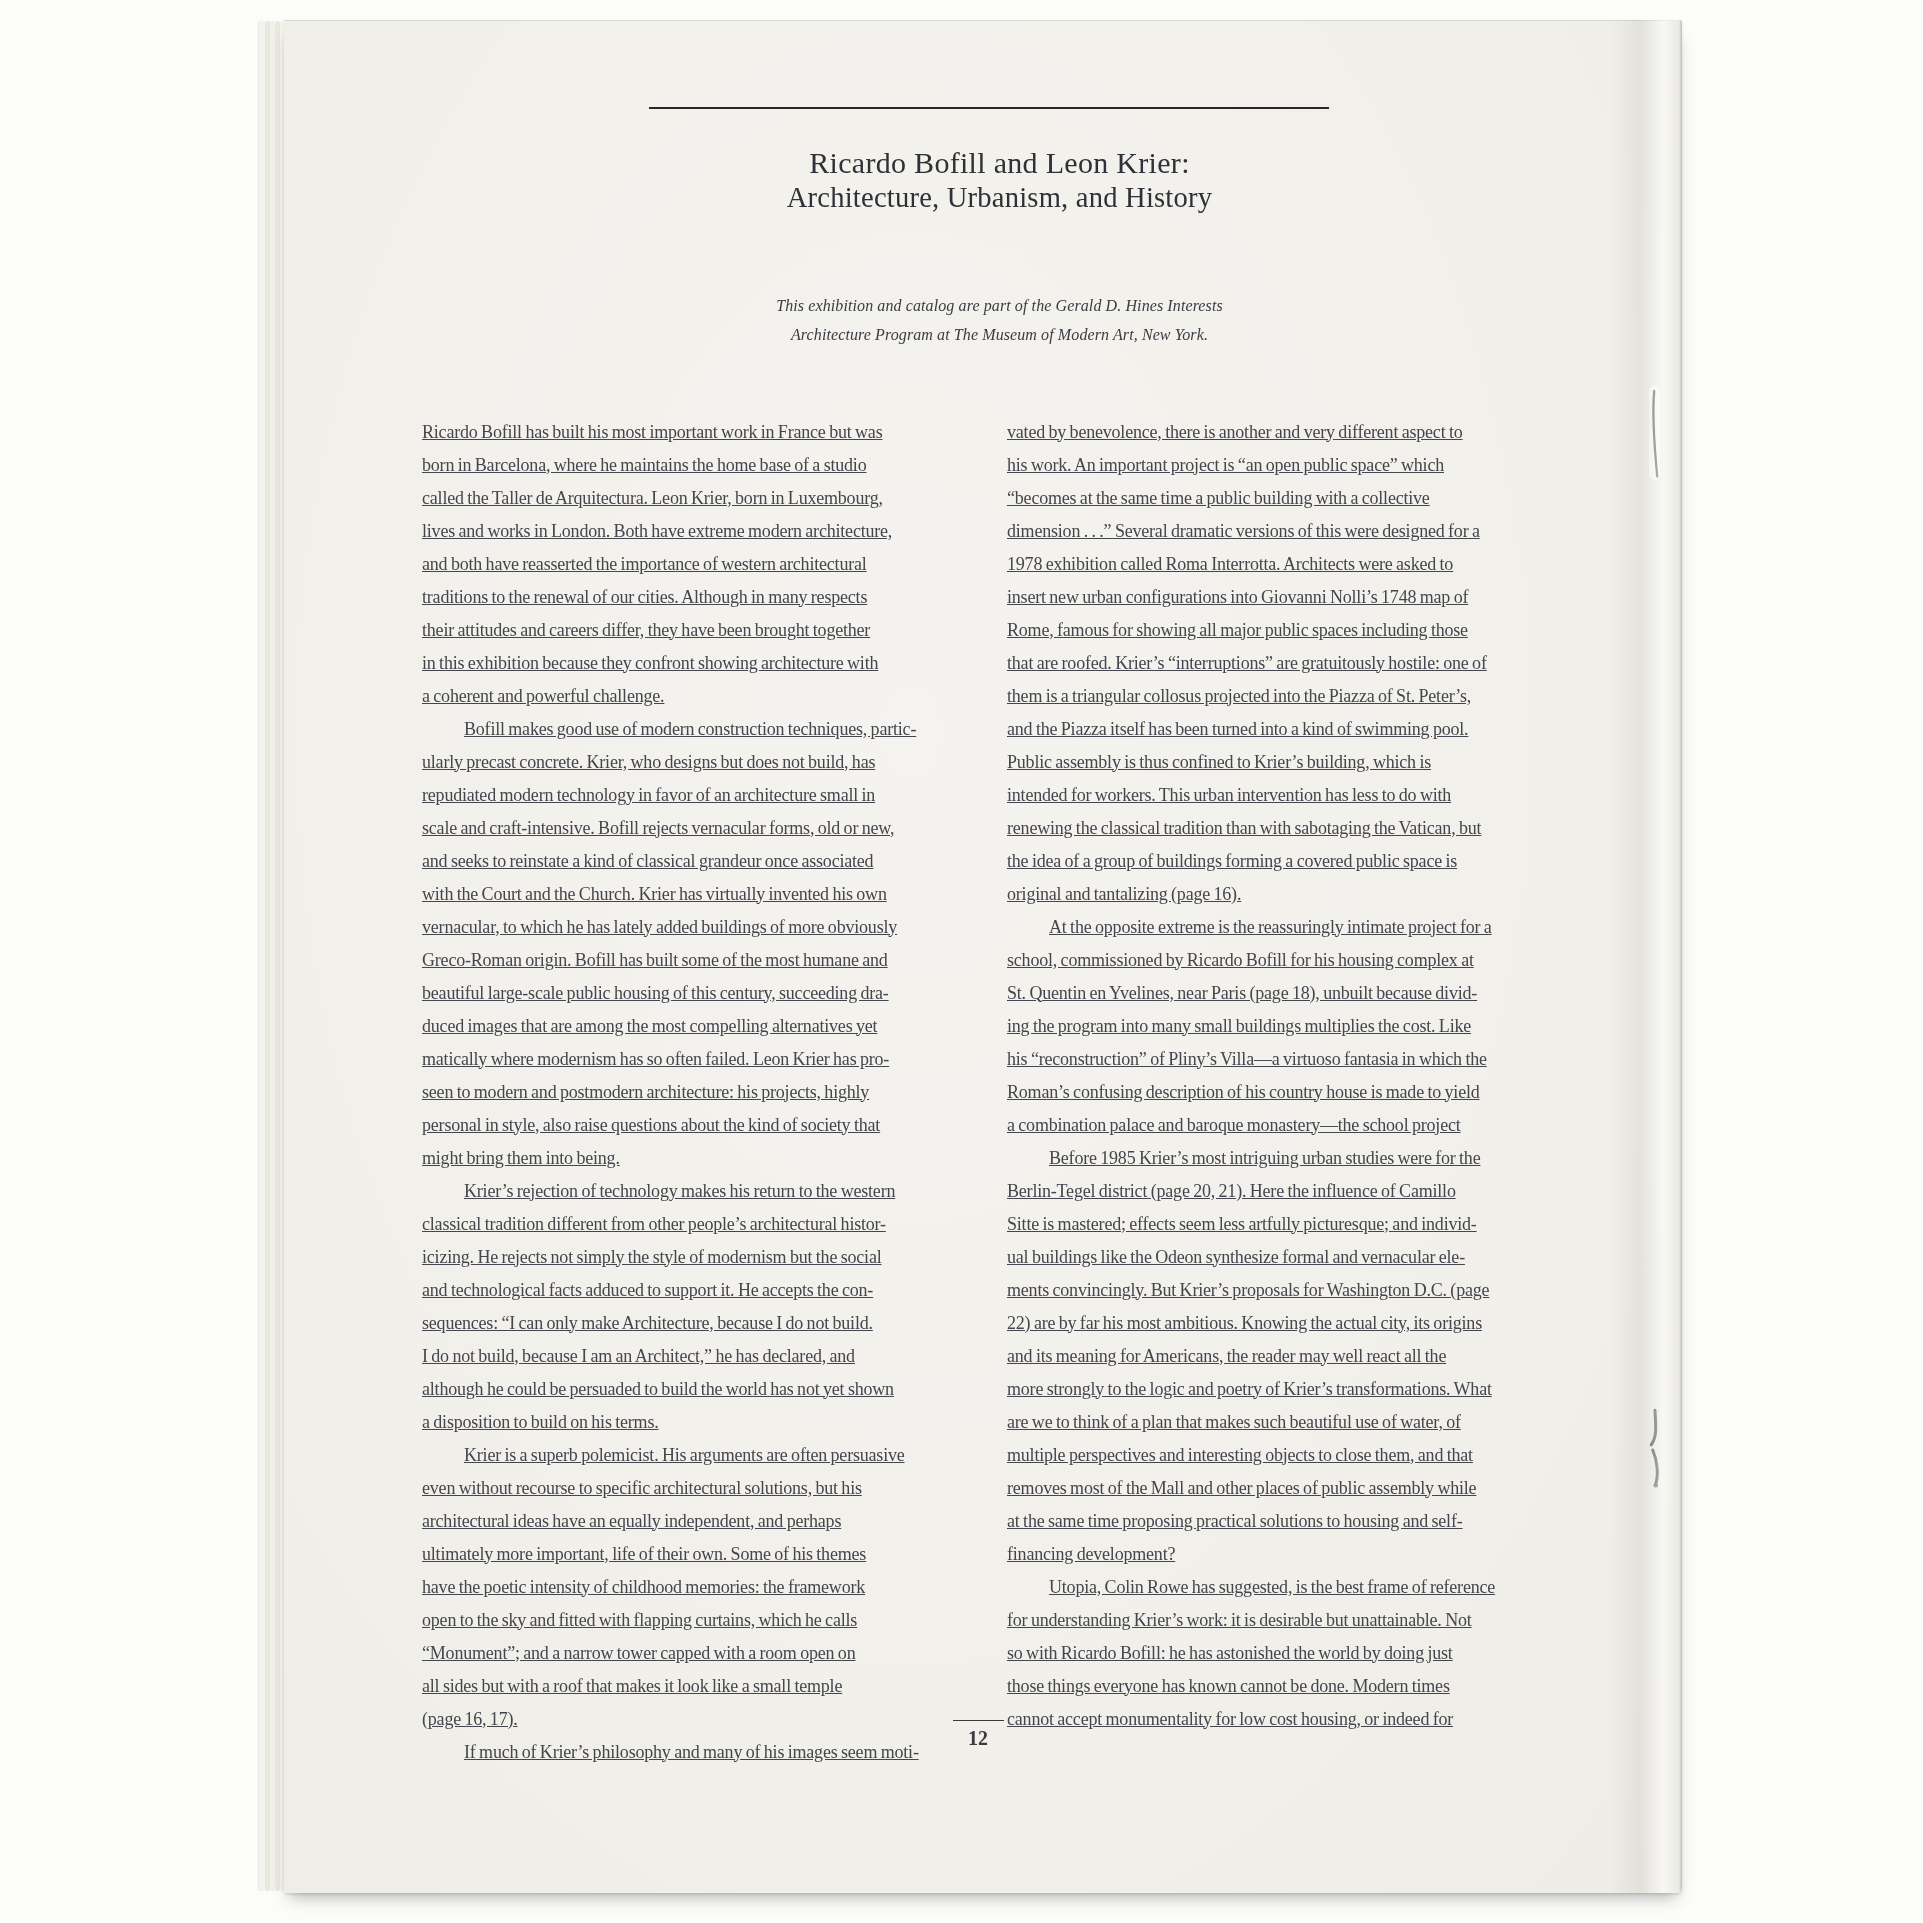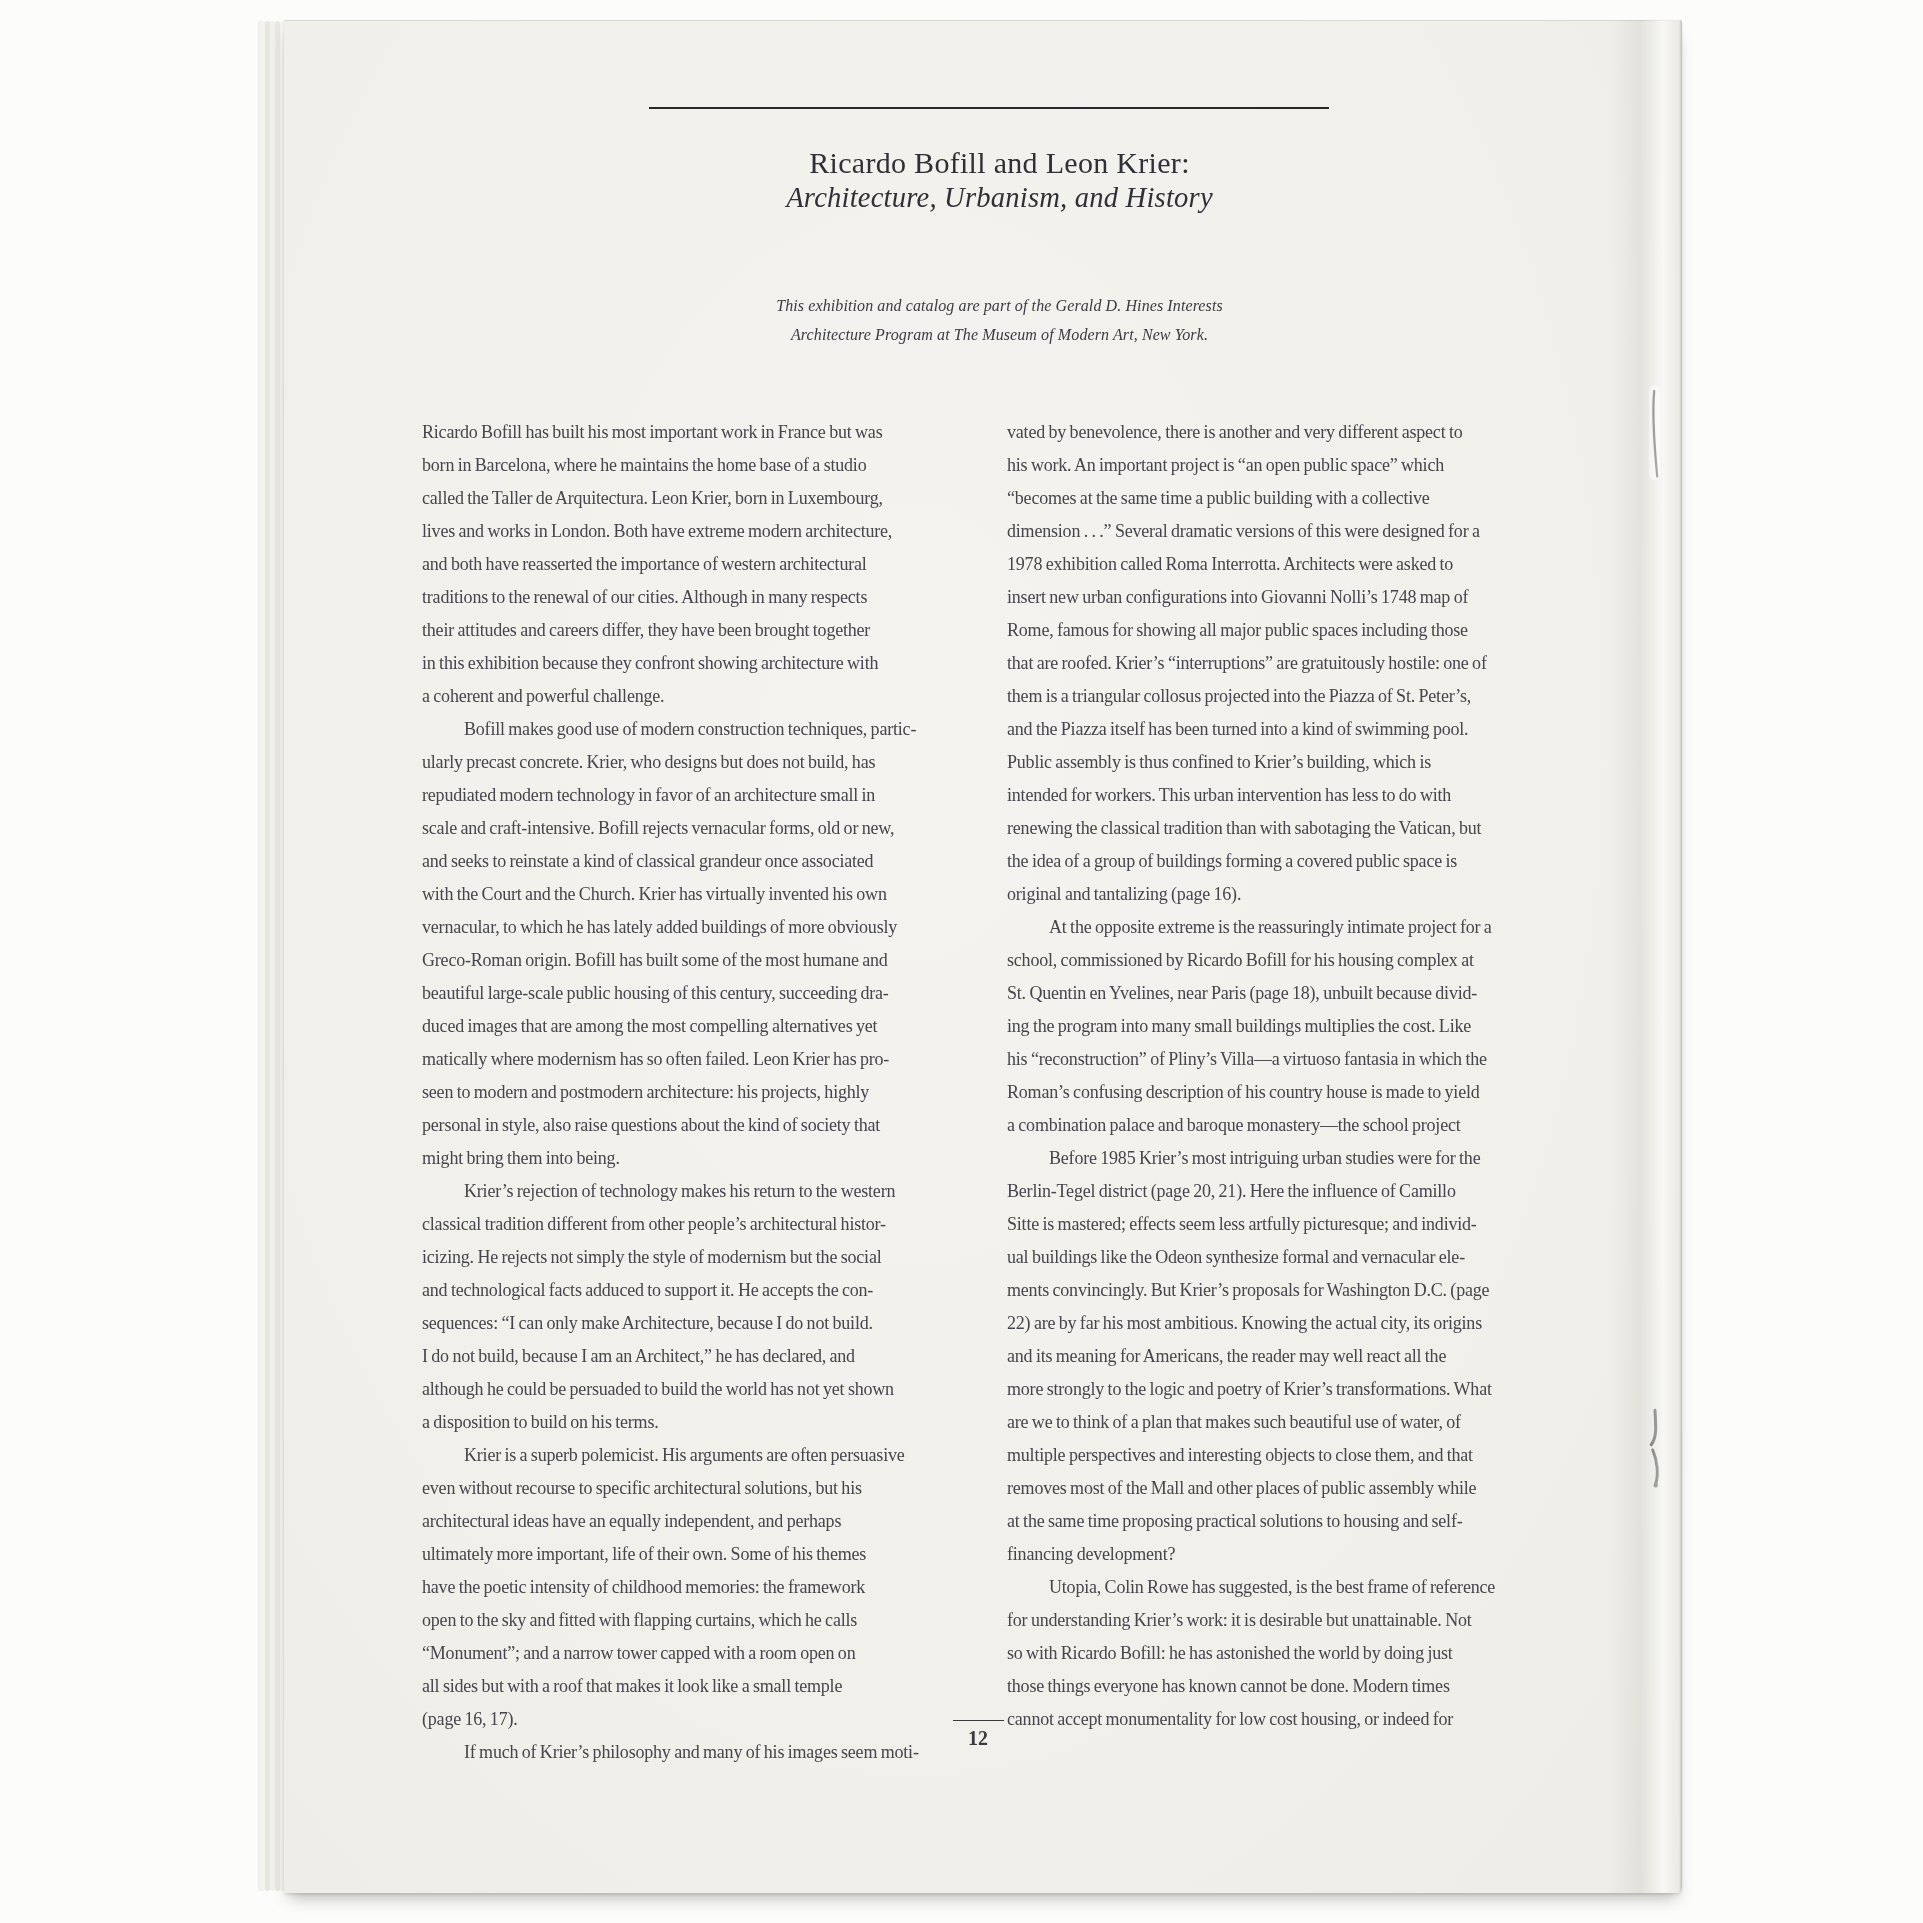--- a/index.html
+++ b/index.html
@@ -54,33 +54,34 @@
   .rule-top {
     position: absolute; left: 365px; top: 87px;
     width: 680px; height: 2.3px; background: #28282c;
   }
 
   .title-block {
     position: absolute; left: 340px; top: 125px; width: 751px;
     text-align: center; color: #303038;
   }
   .title-line-1 { font-size: 30px; line-height: 35px; letter-spacing: 0.3px; }
-  .title-line-2 { font-size: 28.6px; line-height: 35px; font-style: italic; letter-spacing: 0.2px; }
+  .title-line-2 { font-size: 28.6px; line-height: 35px; letter-spacing: 0.2px; }
 
   .subtitle-block {
     position: absolute; left: 340px; top: 271px; width: 751px;
     text-align: center; font-style: italic;
     font-size: 16px; line-height: 29px; color: #3b3b43;
     letter-spacing: 0.1px;
   }
 
   .columns {
     position: absolute; left: 138px; top: 396px; width: 1160px;
     display: flex; gap: 18px;
     color: #45454d;
+    text-decoration: underline;
   }
   .col { width: 567px; }
   .line {
     font-size: 18px; line-height: 33px; height: 33px;
     white-space: nowrap; letter-spacing: -0.2px; word-spacing: -0.8px;
   }
   .line.indent { padding-left: 42px; }
 
   .folio {
     position: absolute; left: 667px; top: 1700px; width: 54px;

